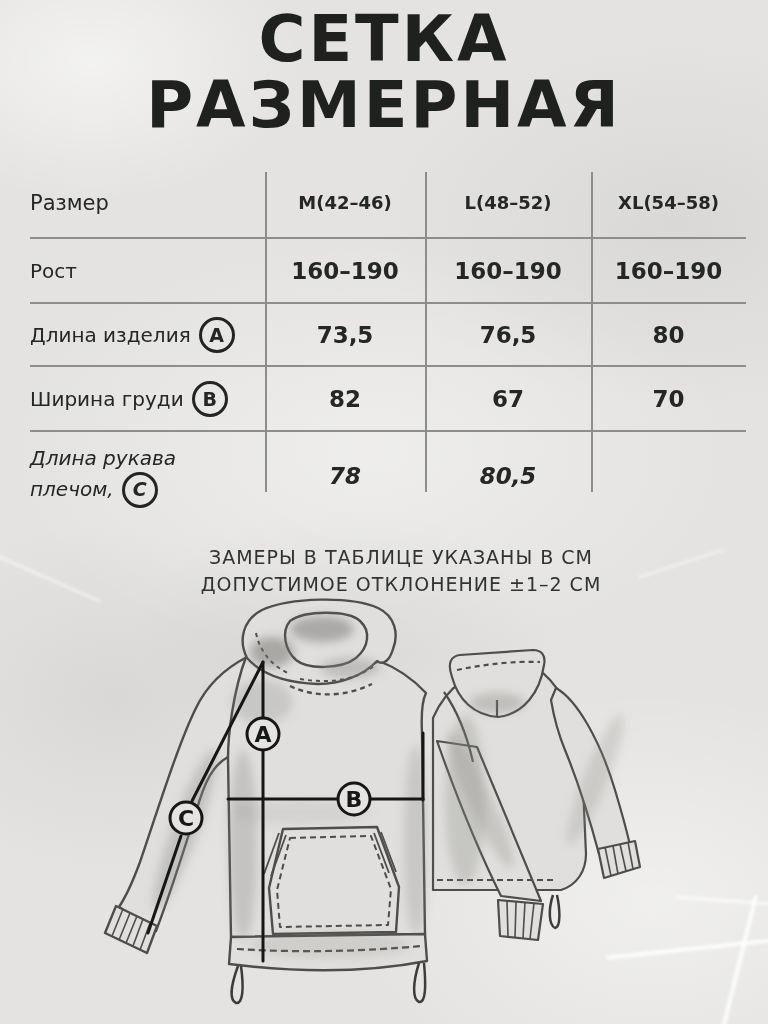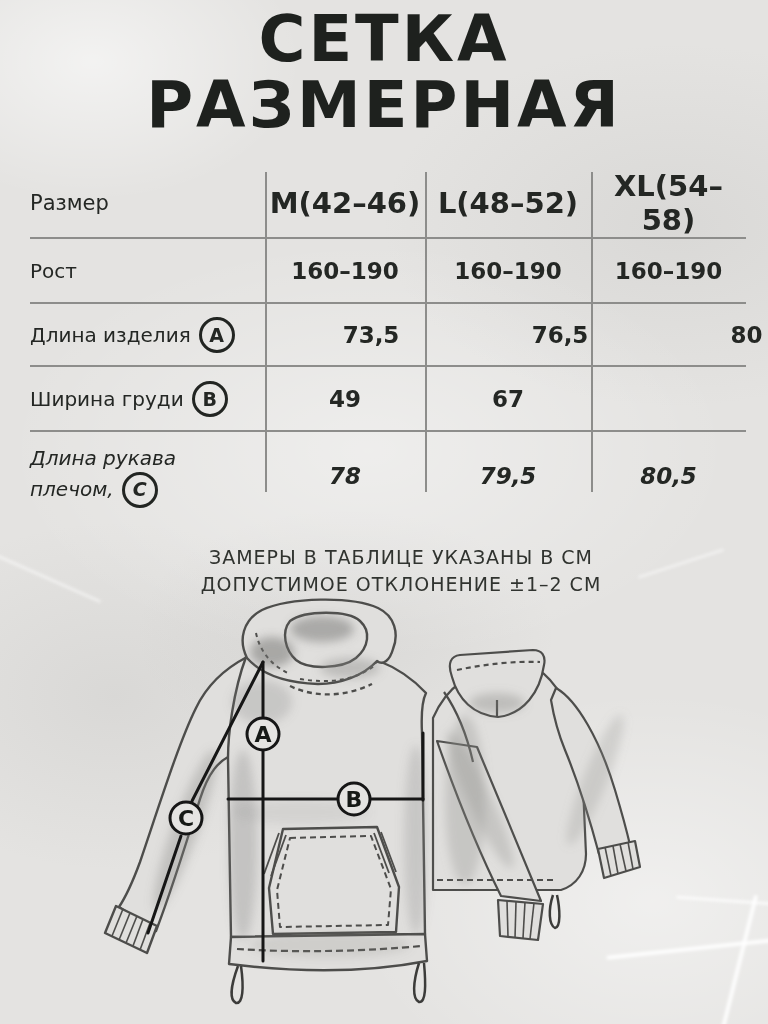--- a/index.html
+++ b/index.html
@@ -23,26 +23,26 @@
   #streak5{left:636px;top:562px;width:90px;height:3px;transform:rotate(-18deg);opacity:.5;}
 
   .title{position:absolute;top:6px;left:0;width:100%;text-align:center;
     font-weight:bold;font-size:64px;line-height:66px;letter-spacing:3px;color:#1e211e;}
   .note{position:absolute;top:544px;left:0;width:100%;text-align:center;
     font-size:19px;line-height:27px;letter-spacing:1px;color:#30332f;padding-left:17px;}
 
   .size-table{position:absolute;left:30px;top:168px;width:716px;color:#242724;}
   .t-row{display:grid;grid-template-columns:235px 160px 166px 155px;align-items:center;}
   .t-row.bordered{border-bottom:2px solid #8d8d8b;}
-  .rh{height:69px;} .r1{height:63px;} .r2{height:61px;gap:26px;} .r3{height:63px;} .r4{height:88px;font-style:italic;}
+  .rh{height:69px;} .r1{height:63px;} .r2{height:61px;} .r3{height:63px;} .r4{height:88px;font-style:italic;}
   .cell-label{font-size:20px;display:flex;align-items:center;}
   .cell-label.multiline{display:block;line-height:27px;}
   .cell-label .line2{display:flex;align-items:center;}
   .cell-value{font-size:23px;font-weight:bold;text-align:center;}
-  .cell-size{font-size:29px;font-weight:bold;text-align:center;}
+  .cell-size{font-size:18px;font-weight:bold;text-align:center;}
   .cell-head{font-size:21px;}
   .marker{display:inline-flex;align-items:center;justify-content:center;flex:none;
     width:30px;height:30px;border:3px solid #222522;border-radius:50%;
     font-weight:bold;font-size:19px;margin-left:8px;}
   .vline{position:absolute;top:4px;width:2px;height:320px;background:#8d8d8b;}
   #vline1{left:235px;} #vline2{left:395px;} #vline3{left:561px;}
 
   svg text{font-family:"DejaVu Sans","Liberation Sans",sans-serif;}
 </style>
 </head>
@@ -190,34 +190,34 @@
     <div class="cell-value">73,5</div>
     <div class="cell-value">76,5</div>
     <div class="cell-value">80</div>
   </div>
 
   <div class="t-row r3 bordered">
     <div class="cell-label">
       <span>Ширина груди</span>
       <span class="marker">B</span>
     </div>
-    <div class="cell-value">49</div>
+    <div class="cell-value">82</div>
     <div class="cell-value">67</div>
+    <div class="cell-value">70</div>
   </div>
 
   <div class="t-row r4">
     <div class="cell-label multiline">
       <div>Длина рукава</div>
       <div class="line2">
         <span>плечом,</span>
         <span class="marker">C</span>
       </div>
     </div>
     <div class="cell-value">78</div>
-    <div class="cell-value">79,5</div>
     <div class="cell-value">80,5</div>
   </div>
 </div>
 
 <div class="note">
   <div>ЗАМЕРЫ В ТАБЛИЦЕ УКАЗАНЫ В СМ</div>
   <div>ДОПУСТИМОЕ ОТКЛОНЕНИЕ ±1–2 СМ</div>
 </div>
 
 </body></html>

